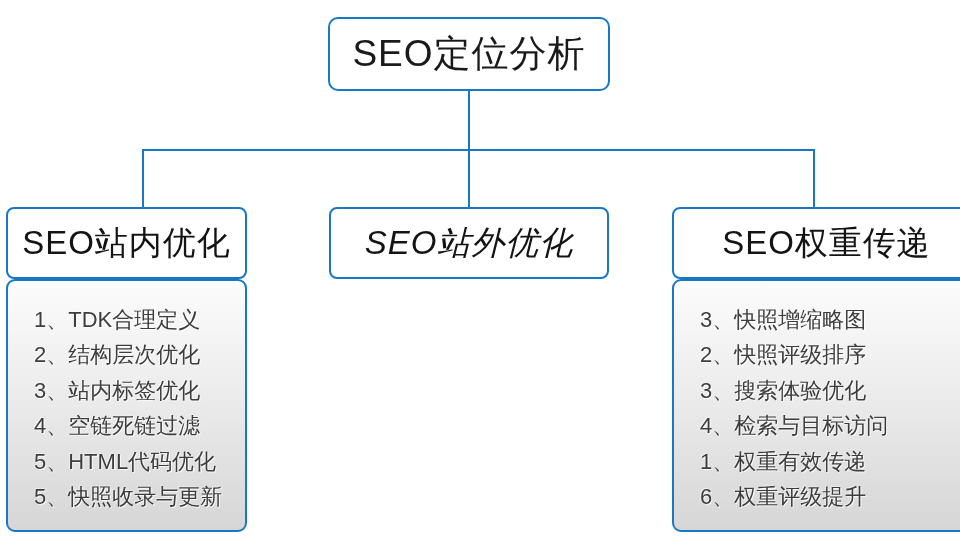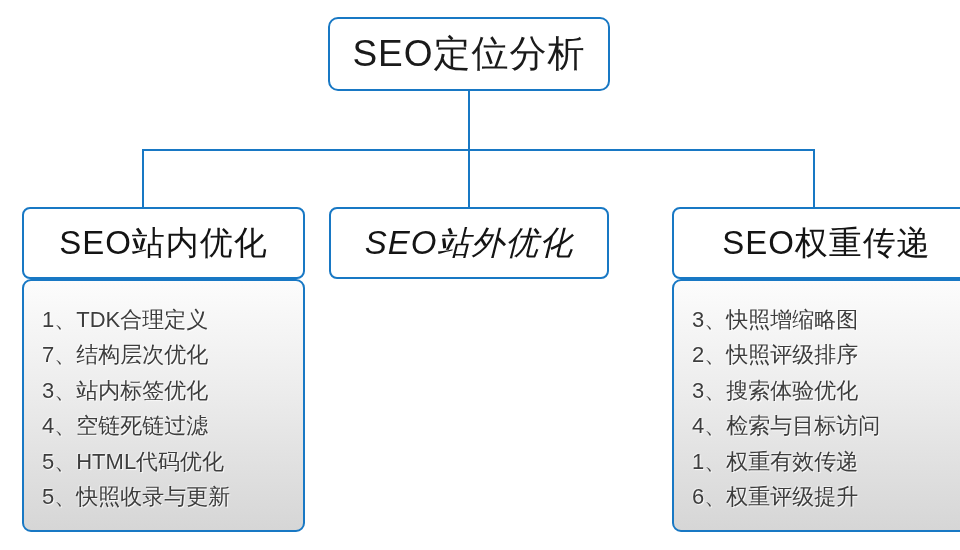--- a/index.html
+++ b/index.html
@@ -21,23 +21,23 @@
     border-radius:10px; font-size:37px; color:#1a1a1a; letter-spacing:1px;
   }
   .branch-header {
     top:207px; height:72px; border-radius:8px;
     font-size:33px; color:#141414; letter-spacing:1px;
   }
   .branch-list {
     position:absolute; top:279px; height:253px; box-sizing:border-box;
     border:2px solid var(--line); border-radius:9px;
     background:linear-gradient(180deg,#fcfcfc 0%,#ececec 45%,#d6d6d6 100%);
-    padding:21px 0 0 18px;
+    padding:21px 0 0 26px;
   }
-  .col1 { left:22px;   width:283px; }
+  .col1 { left:6px;   width:241px; }
   .col2 { left:329px; width:280px;font-style:italic; }
   .col3 { left:672px; width:309px; }
 
   .list-item {
     height:35.5px; display:flex; align-items:center;
     font-size:22px; color:#3d3d3d;
     text-shadow:1px 1px 1px rgba(255,255,255,0.9), -1px -1px 1px rgba(255,255,255,0.5);
     white-space:nowrap;
   }
 </style>
@@ -55,21 +55,21 @@
 
   <div class="node root-box">
     <span>SEO定位分析</span>
   </div>
 
   <div class="node branch-header col1">
     <span>SEO站内优化</span>
   </div>
   <div class="branch-list col1">
     <div class="list-item">1、TDK合理定义</div>
-    <div class="list-item">7、结构层次优化</div>
+    <div class="list-item">2、结构层次优化</div>
     <div class="list-item">3、站内标签优化</div>
     <div class="list-item">4、空链死链过滤</div>
     <div class="list-item">5、HTML代码优化</div>
     <div class="list-item">5、快照收录与更新</div>
   </div>
 
   <div class="node branch-header col2">
     <span>SEO站外优化</span>
   </div>
 

